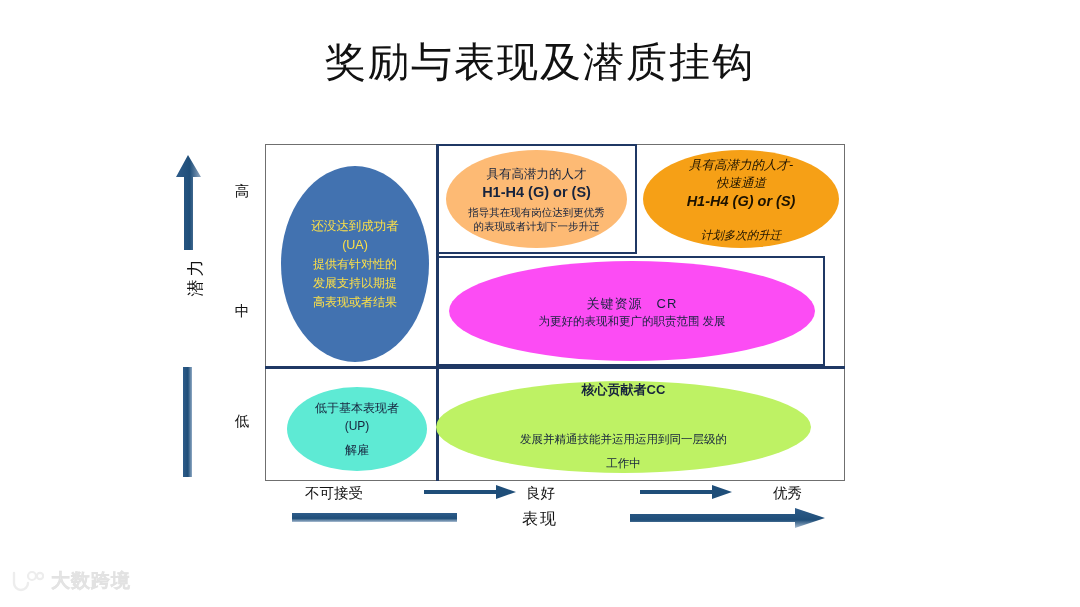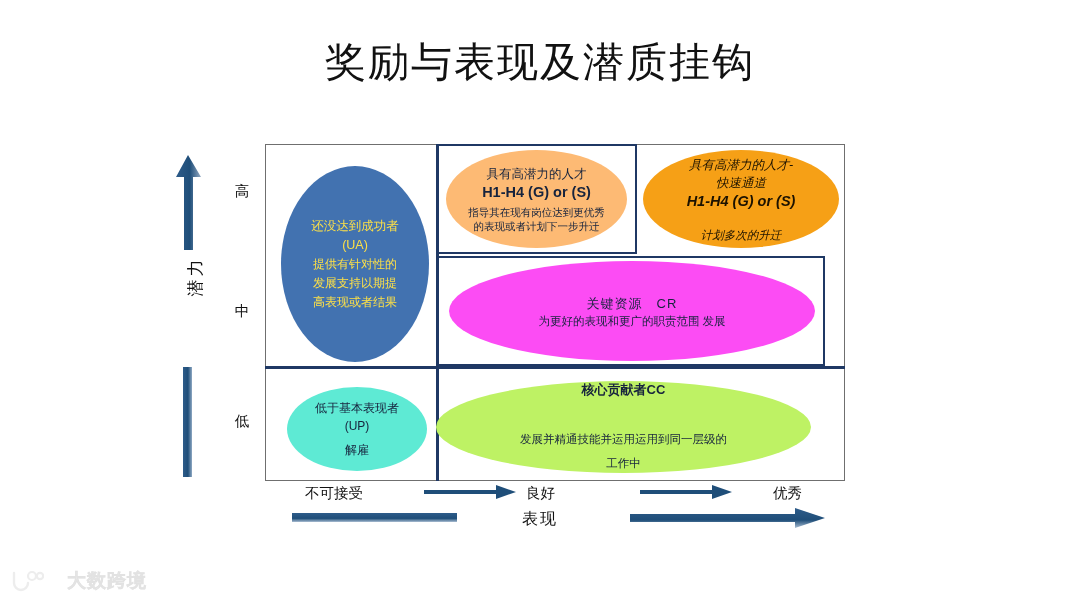--- a/index.html
+++ b/index.html
@@ -268,21 +268,21 @@
     height: 20px;
   }
 
   
   #watermark {
     position: absolute;
     left: 10px;
     top: 568px;
     display: flex;
     align-items: center;
-    gap: 23px;
+    gap: 7px;
     opacity: 1;
   }
   #watermark .wm-text {
     font-size: 19px;
     color: #ebebeb;
     letter-spacing: 1px;
     font-weight: 700;
     -webkit-text-stroke: 0.4px #e2e2e2;
   }
 </style>

